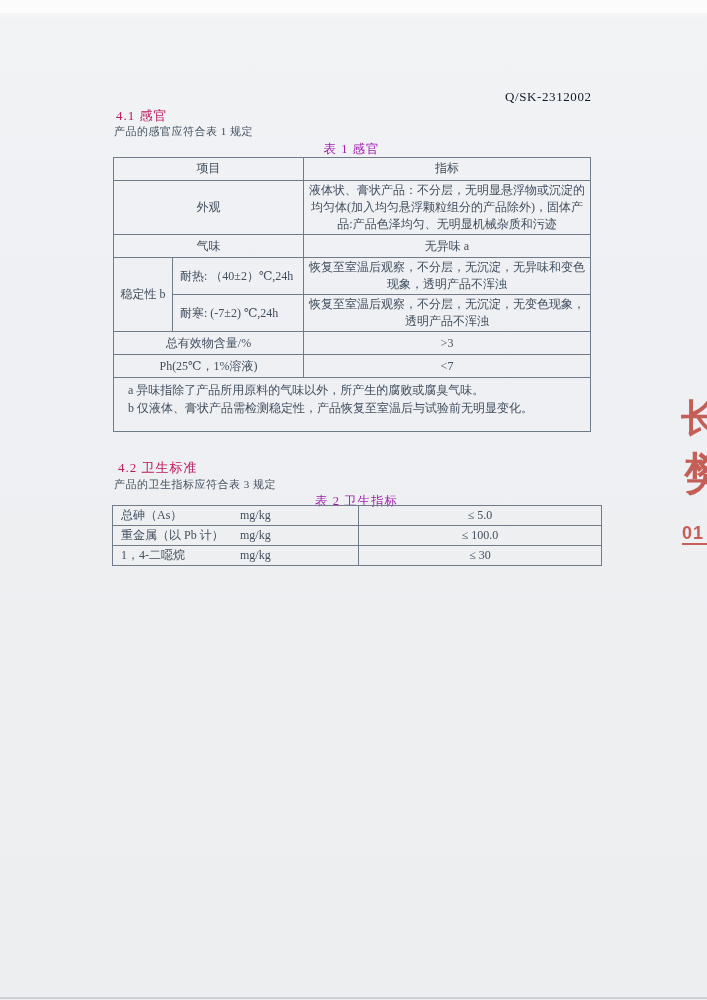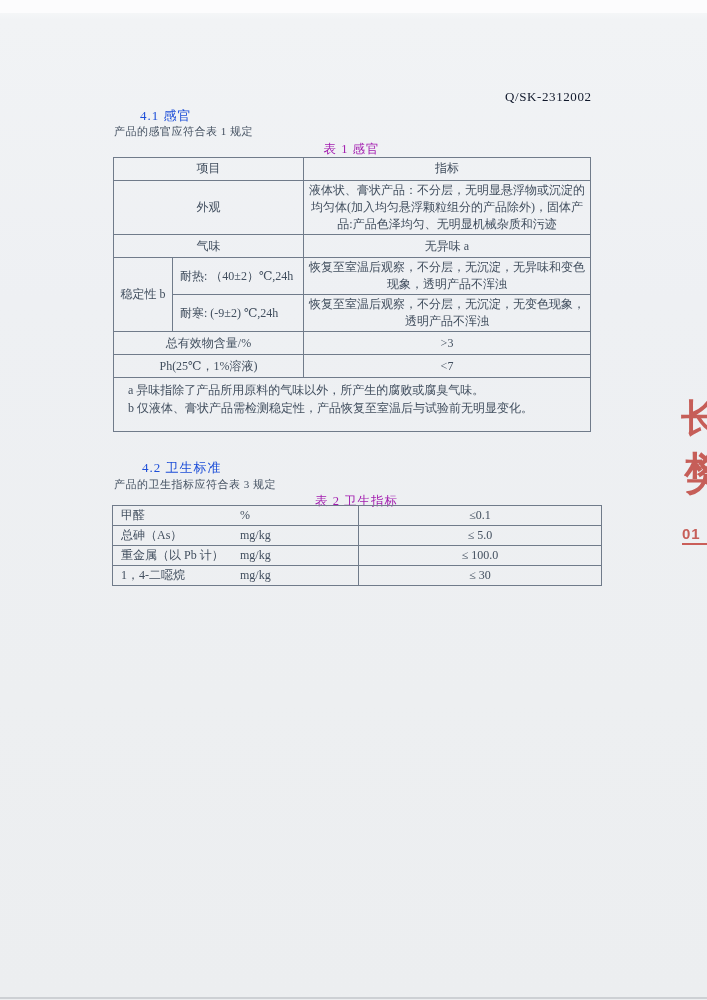--- a/index.html
+++ b/index.html
@@ -12,21 +12,21 @@
   }
   .paper{
     position:absolute;inset:0;
     background:linear-gradient(180deg,#fbfbfc 0%,#f1f3f5 2%,#eef0f3 30%,#edeff1 70%,#eceef0 100%);
   }
   .top-strip{position:absolute;left:0;top:0;width:707px;height:13px;background:#fcfcfd;}
   .bottom-edge{position:absolute;left:0;bottom:1px;width:707px;height:2px;background:#cdd0d4;}
 
   .doc-number{position:absolute;left:505px;top:89px;font-size:13px;letter-spacing:.6px;color:#0f172a;}
 
-  .sec-heading{position:absolute;font-size:13px;color:#1d4ed8;letter-spacing:1px;margin-left:24px;}
+  .sec-heading{position:absolute;font-size:13px;color:#be185d;letter-spacing:1px;}
   .sec-intro{position:absolute;font-size:11px;color:#435060;letter-spacing:.5px;}
   .tbl-title{position:absolute;font-size:12.5px;text-align:center;color:#a21caf;letter-spacing:1px;}
 
   #s1-heading{left:116px;top:107px;}
   #s1-intro{left:114px;top:124px;}
   #t1-title{left:113px;width:477px;top:141px;}
 
   #s2-heading{left:118px;top:459px;}
   #s2-intro{left:114px;top:477px;}
   #t2-title{left:112px;width:489px;top:493px;}
@@ -47,21 +47,21 @@
   #table2{position:absolute;left:112px;top:505px;width:489px;}
   #table2 .h-row td{height:19px;}
   #table2 .d-row td{height:16px;}
   #table2 .item-cell{text-align:left;padding-left:8px;}
   #table2 .item-name{display:inline-block;min-width:116px;}
   #table2 .hdr{letter-spacing:6px;}
 
   .stamp{position:absolute;color:#c0453e;overflow:hidden;white-space:nowrap;opacity:.85;}
   #stamp1{left:681px;top:396px;width:26px;height:46px;font-size:38px;font-weight:bold;line-height:44px;}
   #stamp2{left:684px;top:449px;width:23px;height:52px;font-size:44px;font-weight:bold;line-height:50px;filter:blur(.4px);}
-  #stamp3{left:682px;top:525px;width:25px;font-size:15px;font-weight:bold;letter-spacing:1px;
+  #stamp3{left:682px;top:525px;width:25px;font-size:18px;font-weight:bold;letter-spacing:1px;
           font-family:"Liberation Sans","DejaVu Sans",sans-serif;border-bottom:2px solid #c4453f;height:18px;line-height:17px;}
 </style>
 </head>
 <body>
 
 <div class="paper"></div>
 <div class="top-strip"></div>
 <div class="bottom-edge"></div>
 
 <div class="doc-number">Q/SK-2312002</div>
@@ -88,21 +88,21 @@
   <tr class="r-odor">
     <td colspan="2">气味</td>
     <td>无异味 a</td>
   </tr>
   <tr class="r-stab">
     <td rowspan="2">稳定性 b</td>
     <td class="cond">耐热: （40±2）℃,24h</td>
     <td>恢复至室温后观察，不分层，无沉淀，无异味和变色现象，透明产品不浑浊</td>
   </tr>
   <tr class="r-stab">
-    <td class="cond">耐寒: (-9±2) ℃,24h</td>
+    <td class="cond">耐寒: (-7±2) ℃,24h</td>
     <td>恢复至室温后观察，不分层，无沉淀，无变色现象，透明产品不浑浊</td>
   </tr>
   <tr class="r-active">
     <td colspan="2">总有效物含量/%</td>
     <td>&gt;3</td>
   </tr>
   <tr class="r-ph">
     <td colspan="2">Ph(25℃，1%溶液)</td>
     <td>&lt;7</td>
   </tr>
@@ -120,27 +120,20 @@
 <div id="t2-title" class="tbl-title">表 2  卫生指标</div>
 
 <table id="table2">
   <colgroup>
       <col style="width:246px">
       <col style="width:243px">
     </colgroup>
   <tbody>
   <tr class="d-row">
     <td class="item-cell">
-      <span class="item-name">甲醛</span>
-      <span>%</span>
-    </td>
-    <td>≤0.1</td>
-  </tr>
-  <tr class="d-row">
-    <td class="item-cell">
       <span class="item-name">总砷（As）</span>
       <span>mg/kg</span>
     </td>
     <td>≤ 5.0</td>
   </tr>
   <tr class="d-row">
     <td class="item-cell">
       <span class="item-name">重金属（以 Pb 计）</span>
       <span>mg/kg</span>
     </td>

